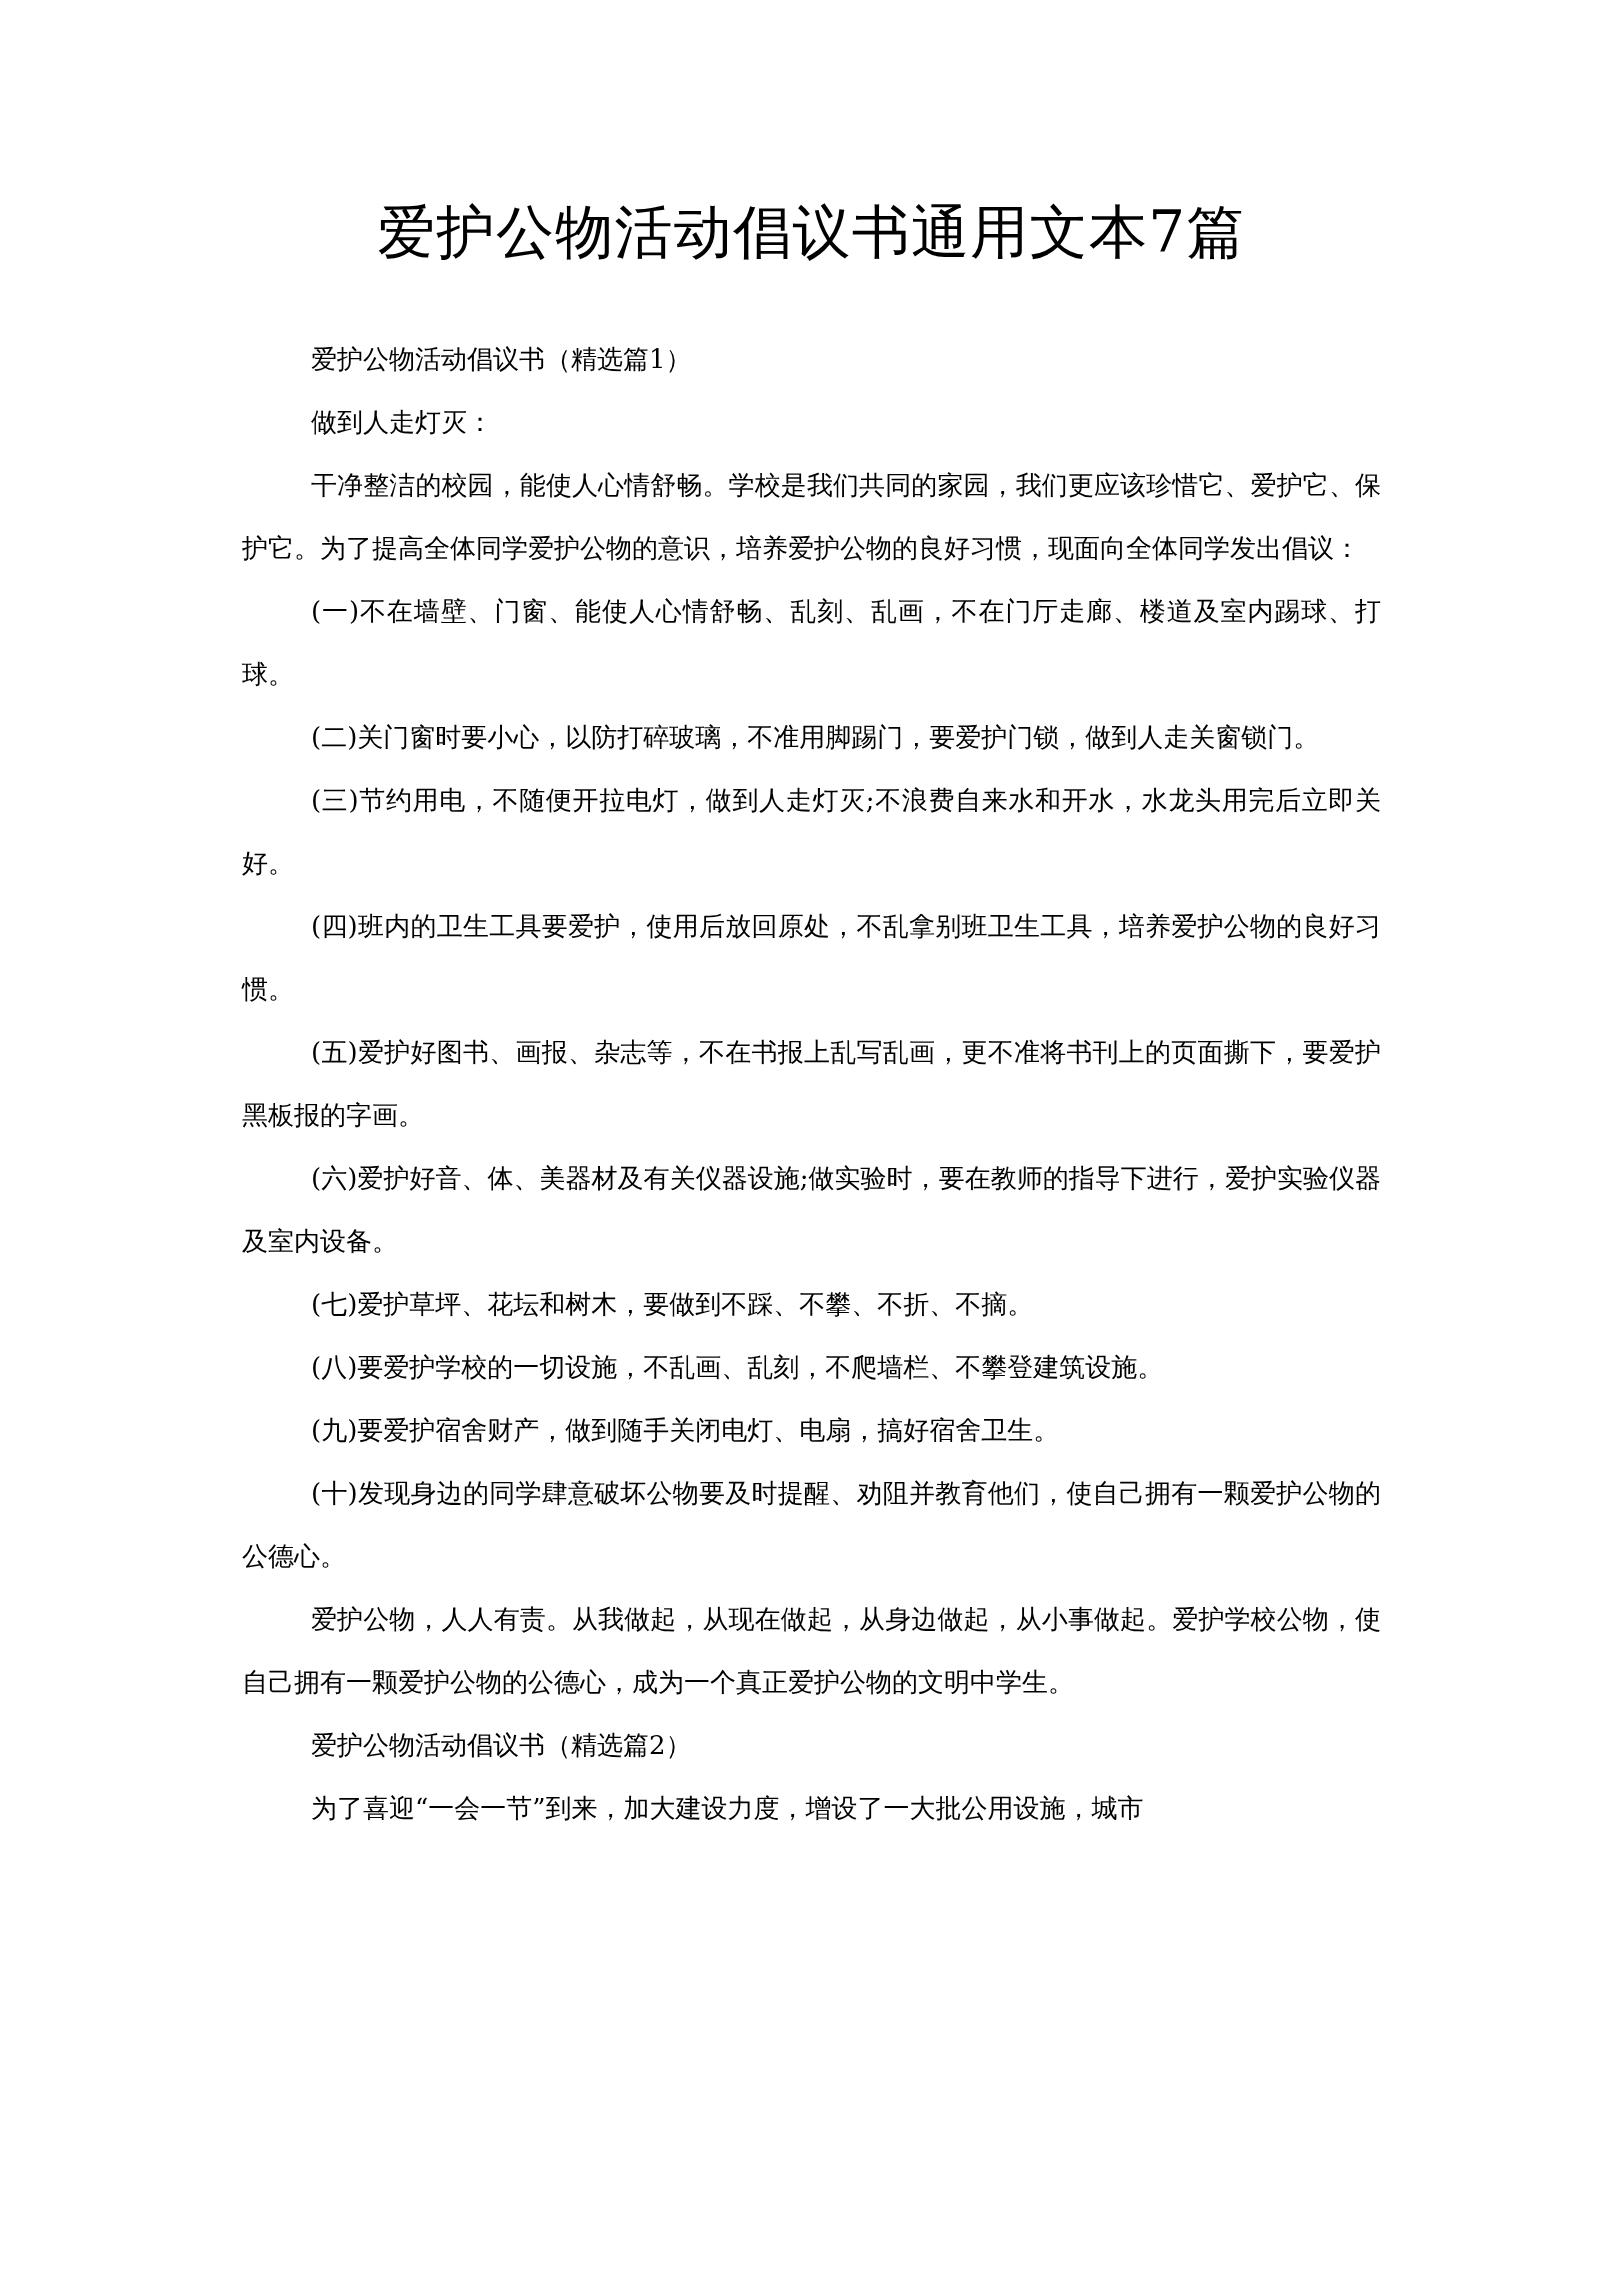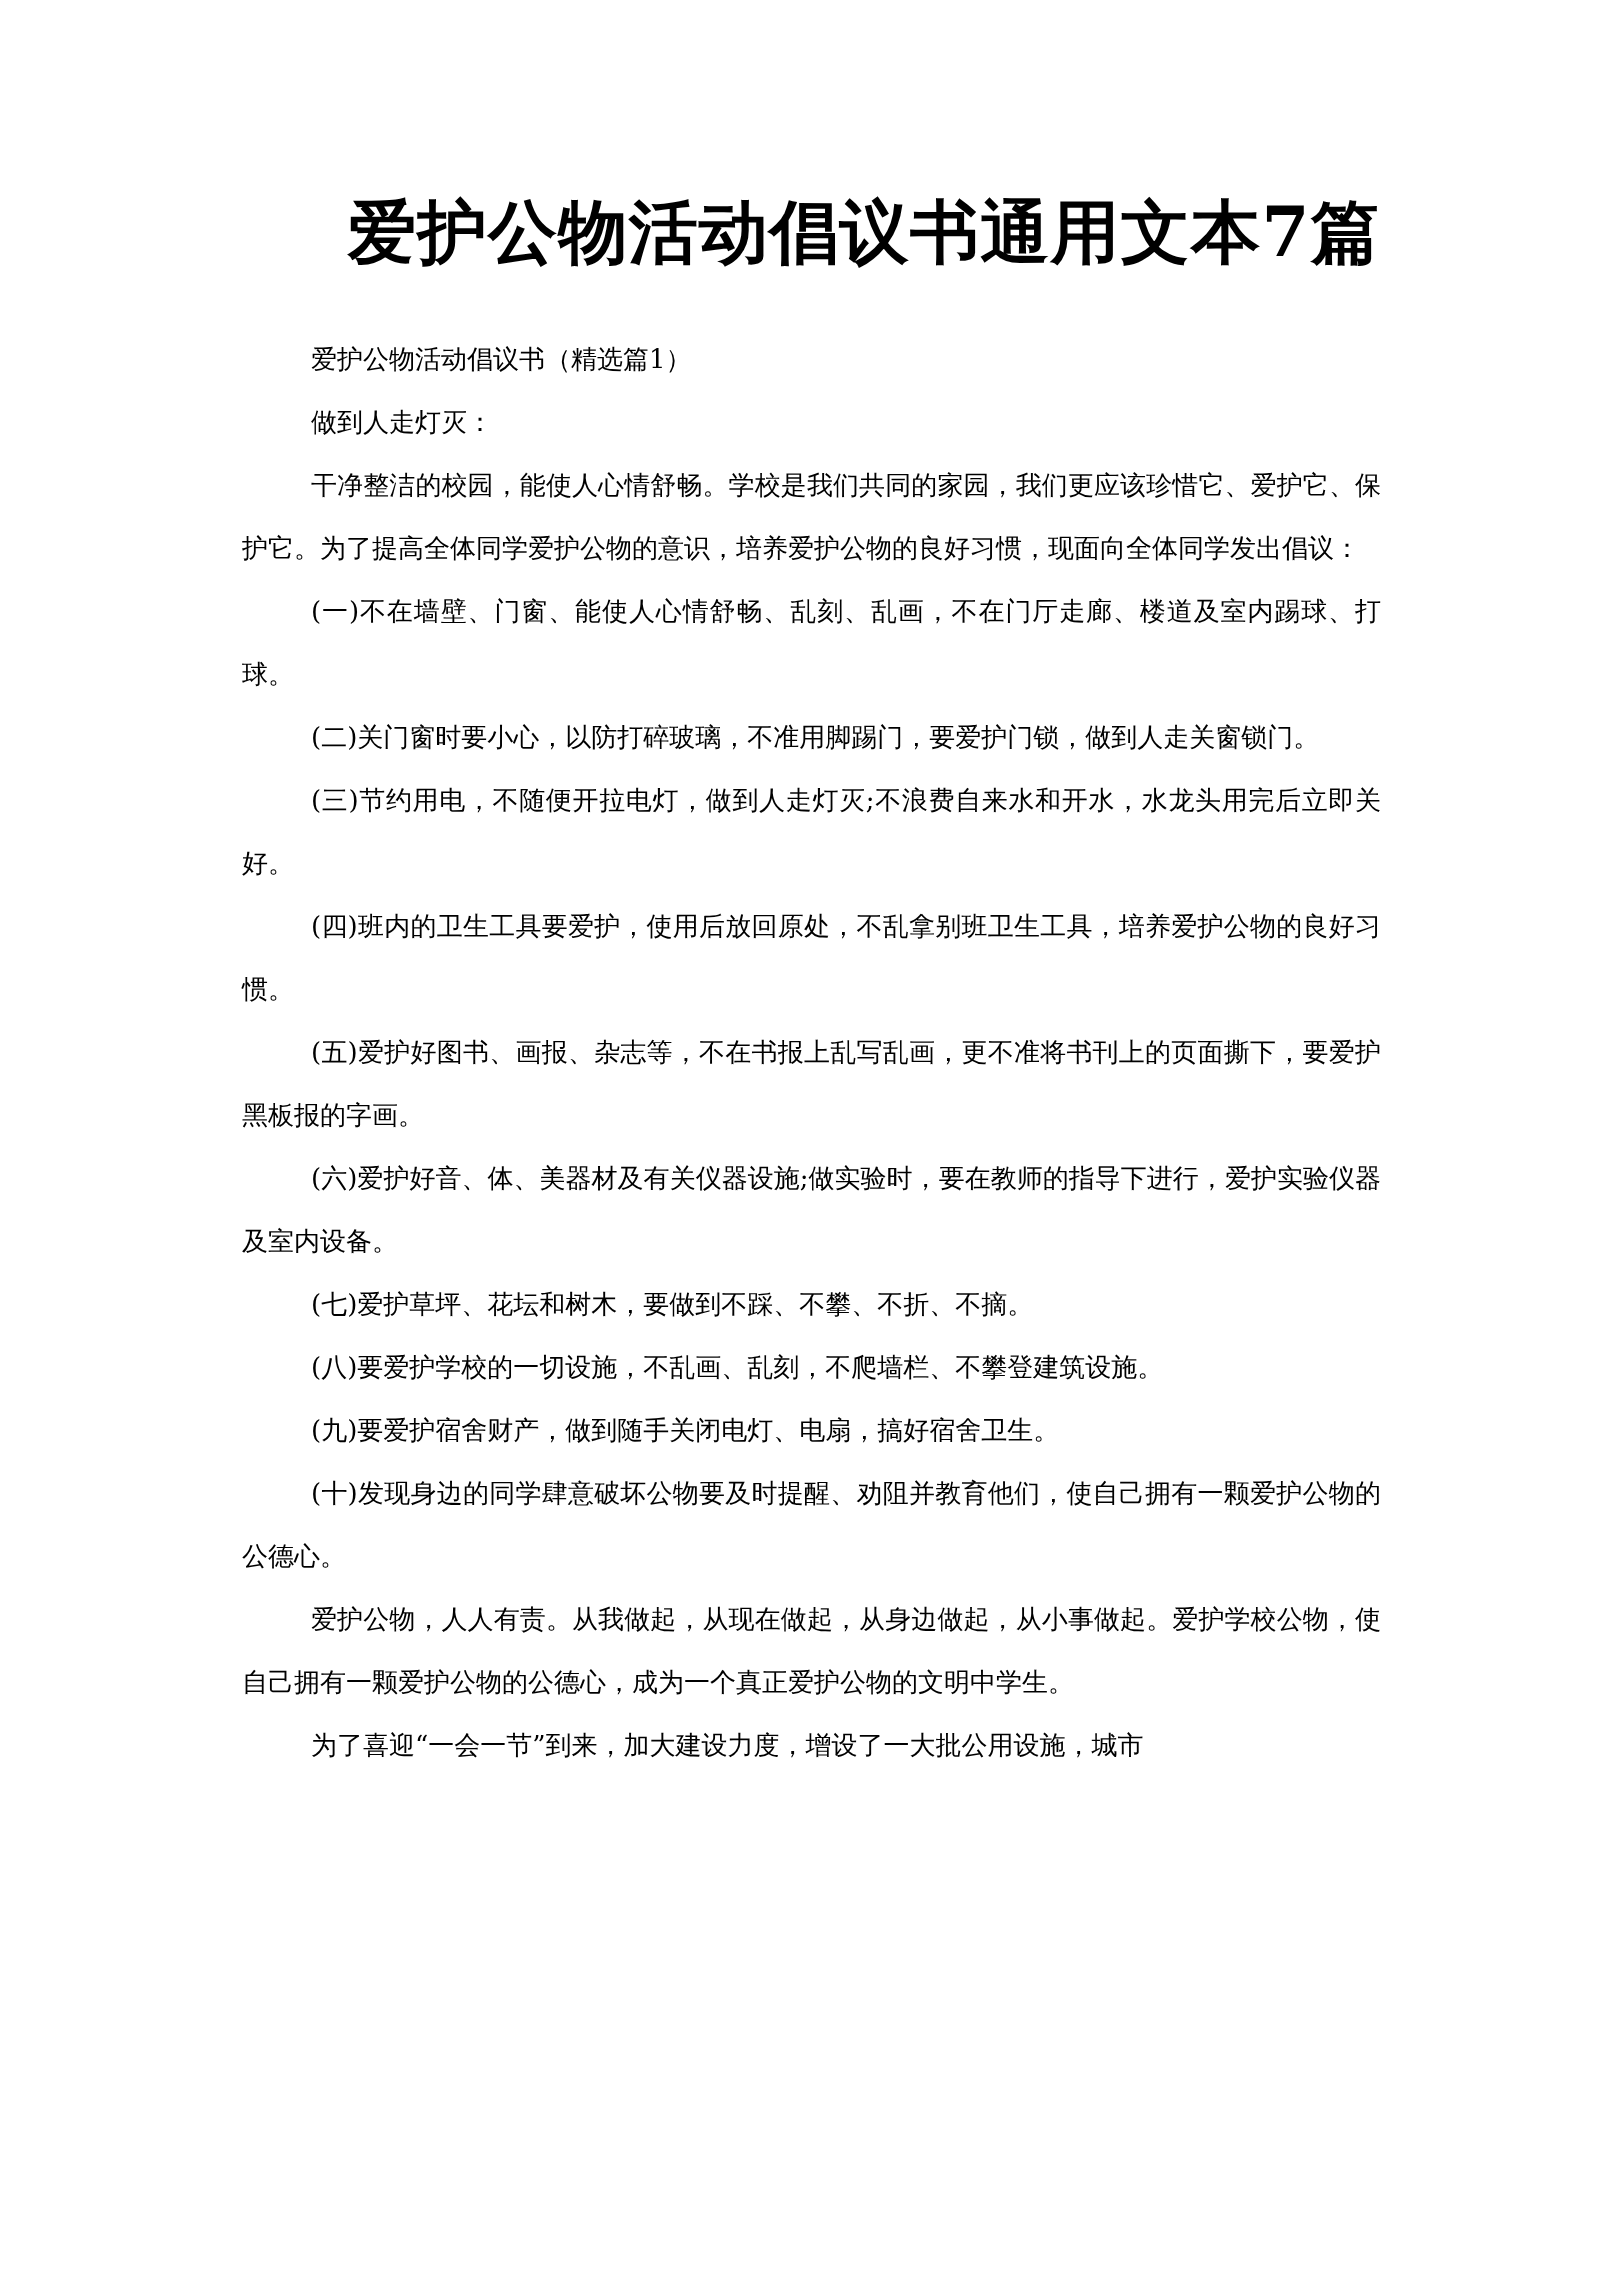--- a/index.html
+++ b/index.html
@@ -15,24 +15,24 @@
       color: #000000;
       font-family: "DejaVu Serif", "Liberation Serif", serif;
     }
     .page {
       position: absolute;
       left: 242px;
       top: 196px;
       width: 1139px;
     }
     .doc-title {
-      text-align: right;
-      font-size: 69px;
+      text-align: center;
+      font-size: 58px;
       line-height: 72px;
-      font-weight: bold;
+      font-weight: normal;
       margin: 0 0 60px 0;
       letter-spacing: 1.3px;
       white-space: nowrap;
     }
     .para {
       font-size: 26px;
       line-height: 63px;
       margin: 0;
       text-align: justify;
       text-align-last: left;
@@ -59,16 +59,17 @@
     <p class="para indent">(五)爱护好图书、画报、杂志等，不在书报上乱写乱画，更不准将书刊上的页面撕下，要爱护黑板报的字画。</p>
     <p class="para indent">(六)爱护好音、体、美器材及有关仪器设施;做实验时，要在教师的指导下进行，爱护实验仪器及室内设备。</p>
     <p class="para indent">(七)爱护草坪、花坛和树木，要做到不踩、不攀、不折、不摘。</p>
     <p class="para indent">(八)要爱护学校的一切设施，不乱画、乱刻，不爬墙栏、不攀登建筑设施。</p>
     <p class="para indent">(九)要爱护宿舍财产，做到随手关闭电灯、电扇，搞好宿舍卫生。</p>
     <p class="para indent">(十)发现身边的同学肆意破坏公物要及时提醒、劝阻并教育他们，使自己拥有一颗爱护公物的公德心。</p>
     <p class="para indent">爱护公物，人人有责。从我做起，从现在做起，从身边做起，从小事做起。爱护学校公物，使自己拥有一颗爱护公物的公德心，成为一个真正爱护公物的文明中学生。</p>
   </section>
 
   <section>
+    <p class="para indent">爱护公物活动倡议书（精选篇2）</p>
     <p class="para indent">为了喜迎“一会一节”到来，加大建设力度，增设了一大批公用设施，城市</p>
   </section>
 </div>
 
 
 </body></html>

